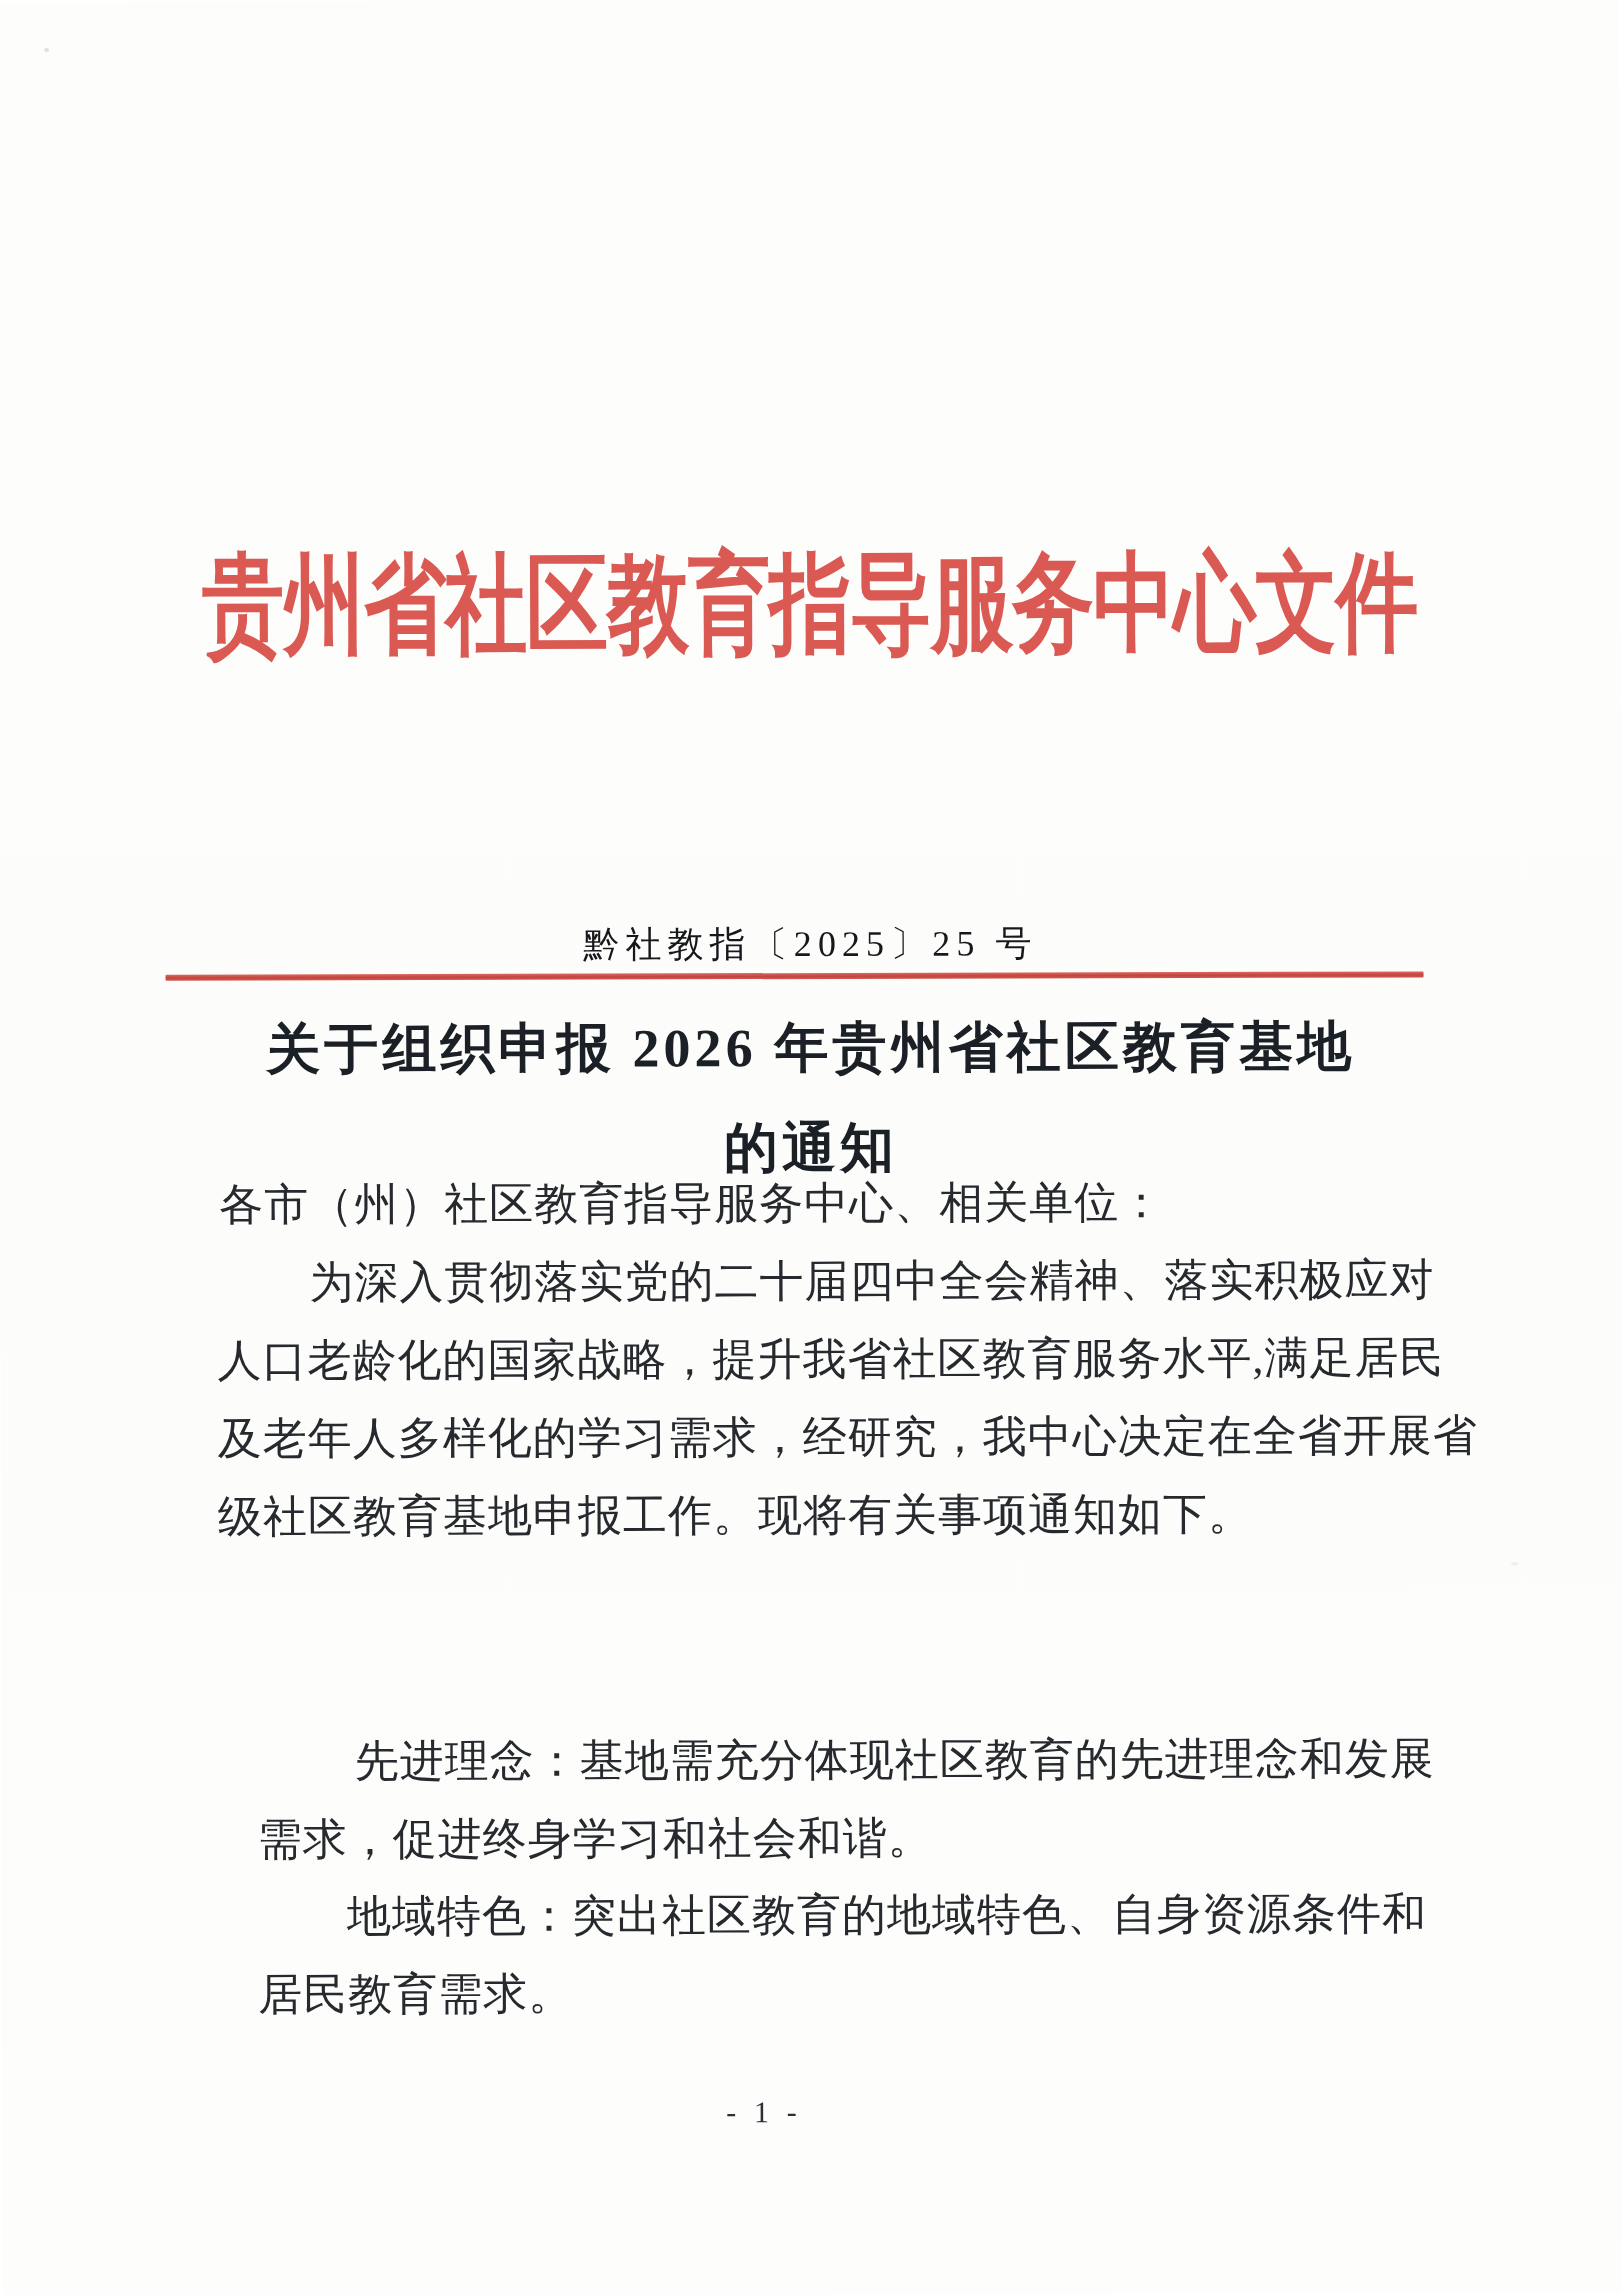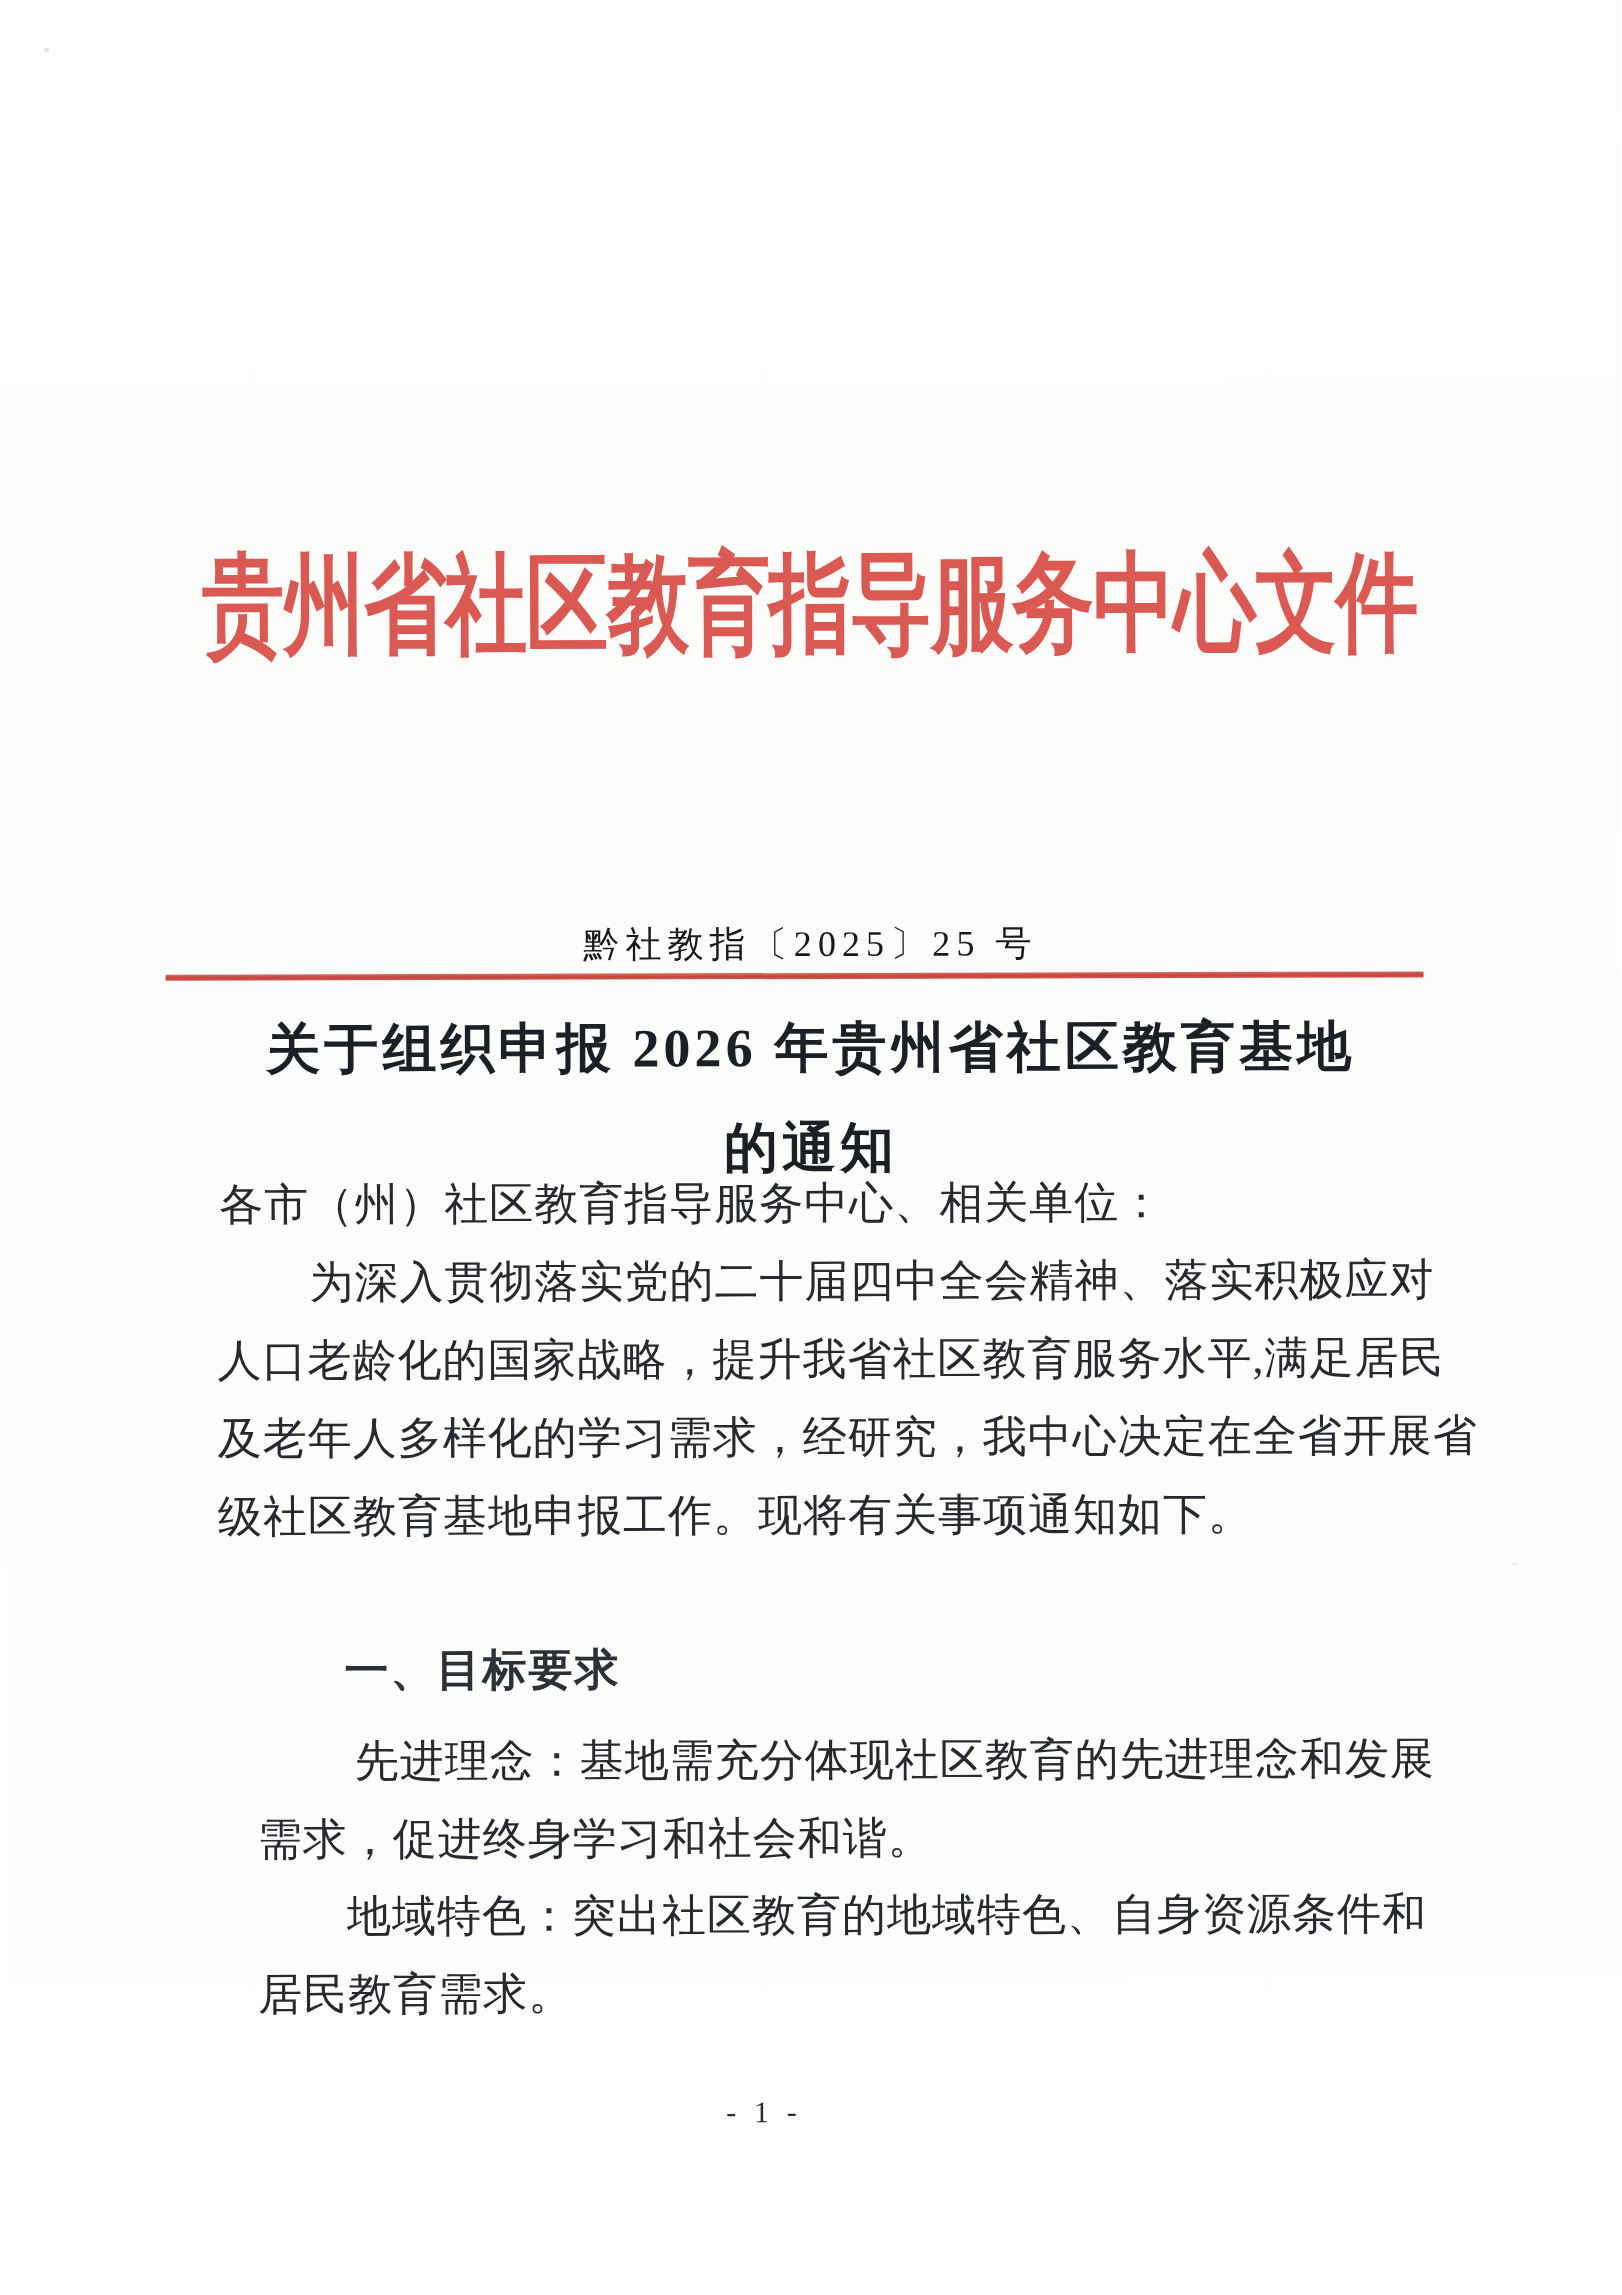--- a/index.html
+++ b/index.html
@@ -131,21 +131,20 @@
     <div class="bodyline">各市（州）社区教育指导服务中心、相关单位：</div>
   </div>
 
   <div class="abs intro-block">
     <div class="bodyline indent-intro">为深入贯彻落实党的二十届四中全会精神、落实积极应对</div>
     <div class="bodyline">人口老龄化的国家战略，提升我省社区教育服务水平,满足居民</div>
     <div class="bodyline">及老年人多样化的学习需求，经研究，我中心决定在全省开展省</div>
     <div class="bodyline">级社区教育基地申报工作。现将有关事项通知如下。</div>
   </div>
 
-  <div class="abs section-heading">一、目标要求</div>
 
   <div class="abs para2-block">
     <div class="bodyline indent-p2">先进理念：基地需充分体现社区教育的先进理念和发展</div>
     <div class="bodyline">需求，促进终身学习和社会和谐。</div>
   </div>
 
   <div class="abs para3-block">
     <div class="bodyline indent-p3">地域特色：突出社区教育的地域特色、自身资源条件和</div>
     <div class="bodyline">居民教育需求。</div>
   </div>

